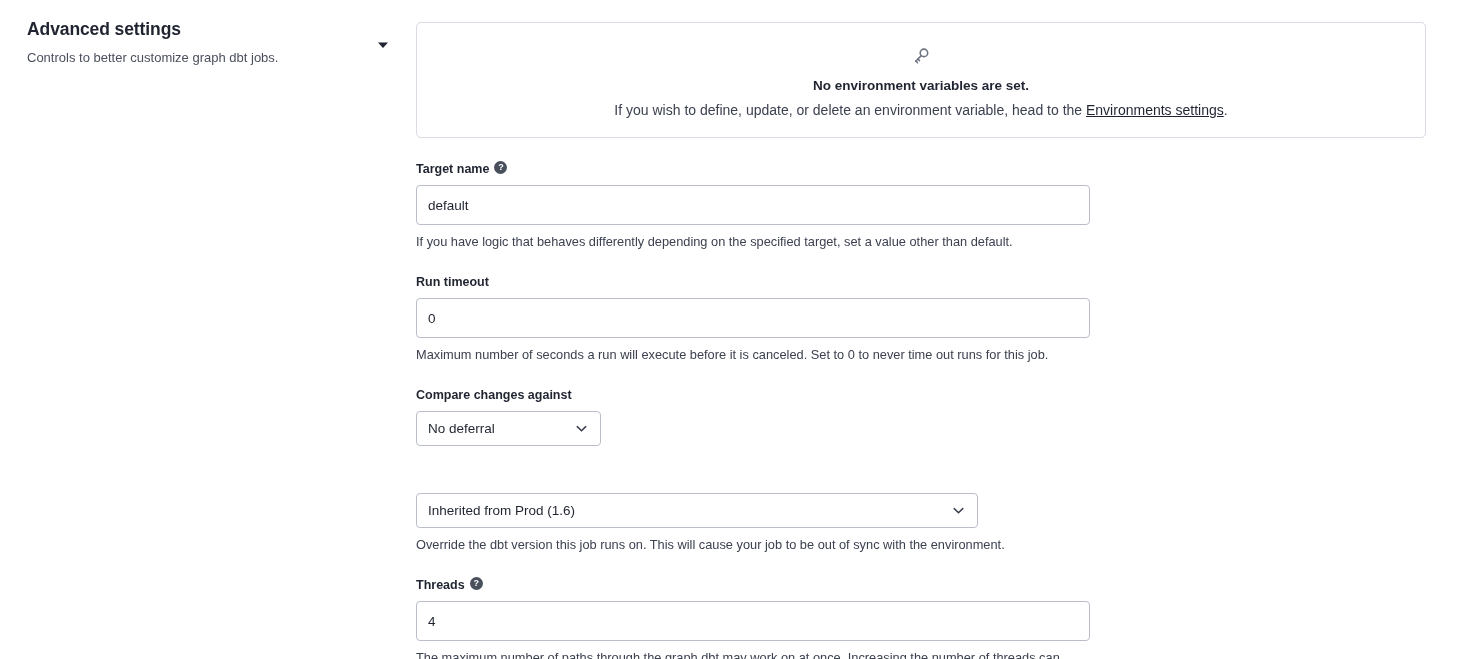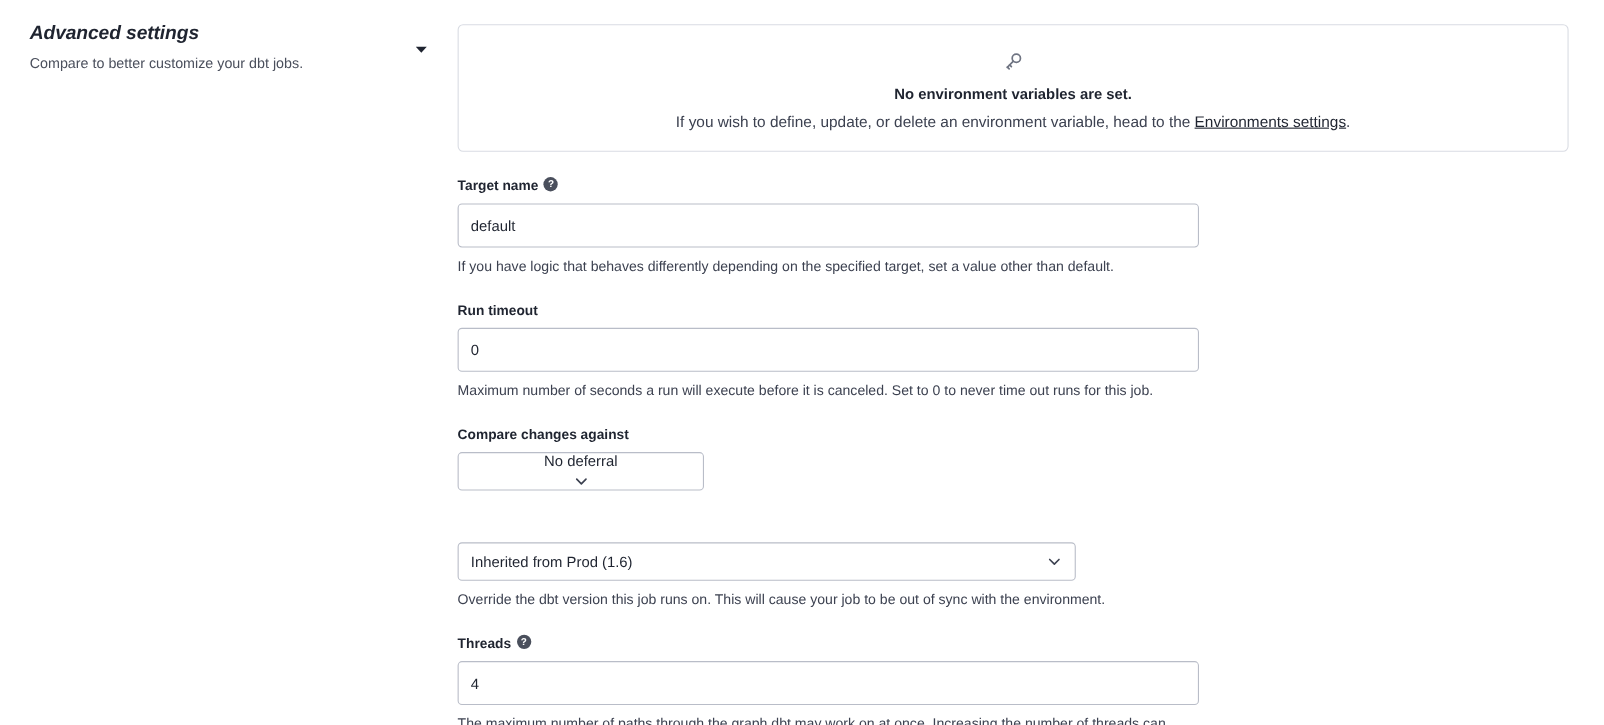--- a/index.html
+++ b/index.html
@@ -28,21 +28,20 @@
     padding: 18px 0 0 27px;
     position: relative;
   }
   .section-title {
     font-size: 17.5px;
     font-weight: bold;
     color: #1f2430;
     letter-spacing: -0.1px;
     margin: 0;
     line-height: 22px;
-    font-style: italic;
   }
   .section-sub {
     font-size: 13px;
     color: #4a4f5c;
     margin-top: 9px;
     line-height: 17px;
   }
   .collapse-toggle {
     position: absolute;
     right: 25px;
@@ -152,39 +151,39 @@
     border-radius: 4px;
     background: #ffffff;
     font-size: 13.5px;
     color: #1f2430;
     display: flex;
     align-items: center;
     padding: 0 11px;
     cursor: pointer;
     user-select: none;
   }
-  .select-box.w-small { width: 224px; flex-direction: column; }
+  .select-box.w-small { width: 185px; }
   .select-box.w-large { width: 562px; margin-top: 47px; }
   .select-box .sel-value { flex: 1 1 auto; }
   .chev {
     width: 15px;
     height: 15px;
     color: #3c4150;
     flex: 0 0 15px;
   }
   .chev svg { display: block; }
 </style>
 </head>
 <body>
 
 <div class="page">
 
   <div class="left-col">
     <h2 class="section-title">Advanced settings</h2>
-    <div class="section-sub">Compare to better customize your dbt jobs.</div>
+    <div class="section-sub">Controls to better customize graph dbt jobs.</div>
 
     <div class="collapse-toggle">
       <svg viewBox="0 0 16 16" width="16" height="16" aria-hidden="true">
         <path d="M3 5.5 L13 5.5 L8 11 Z" fill="#1f2430"></path>
       </svg>
     </div>
   </div>
 
   <div class="right-col">
 

